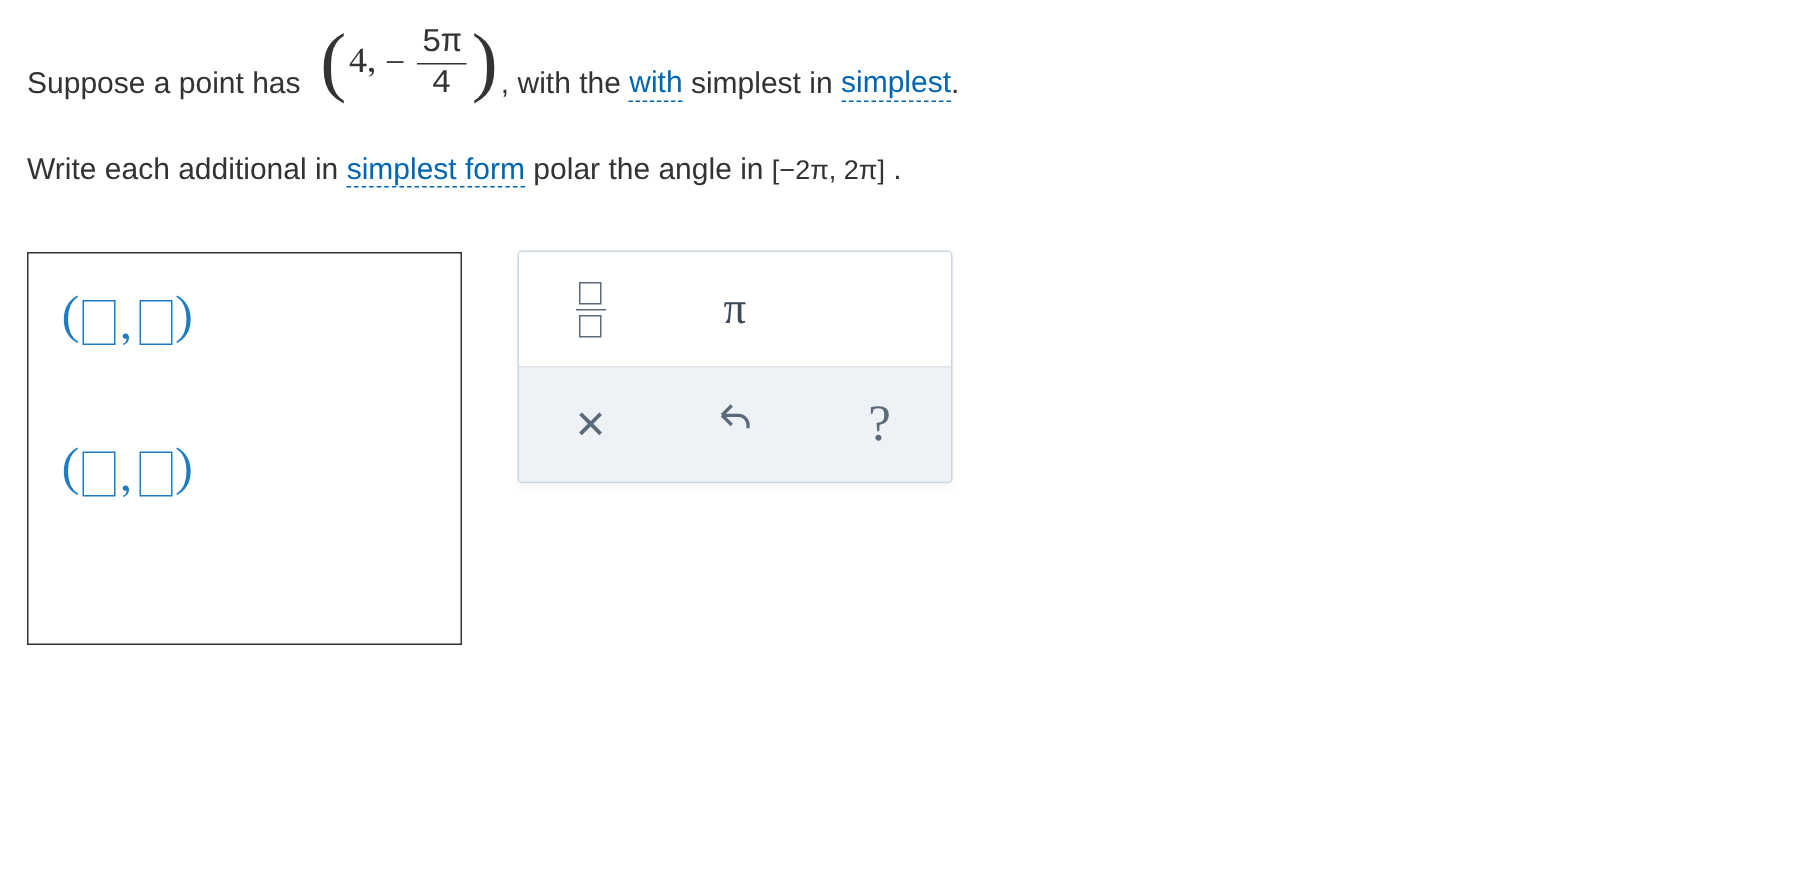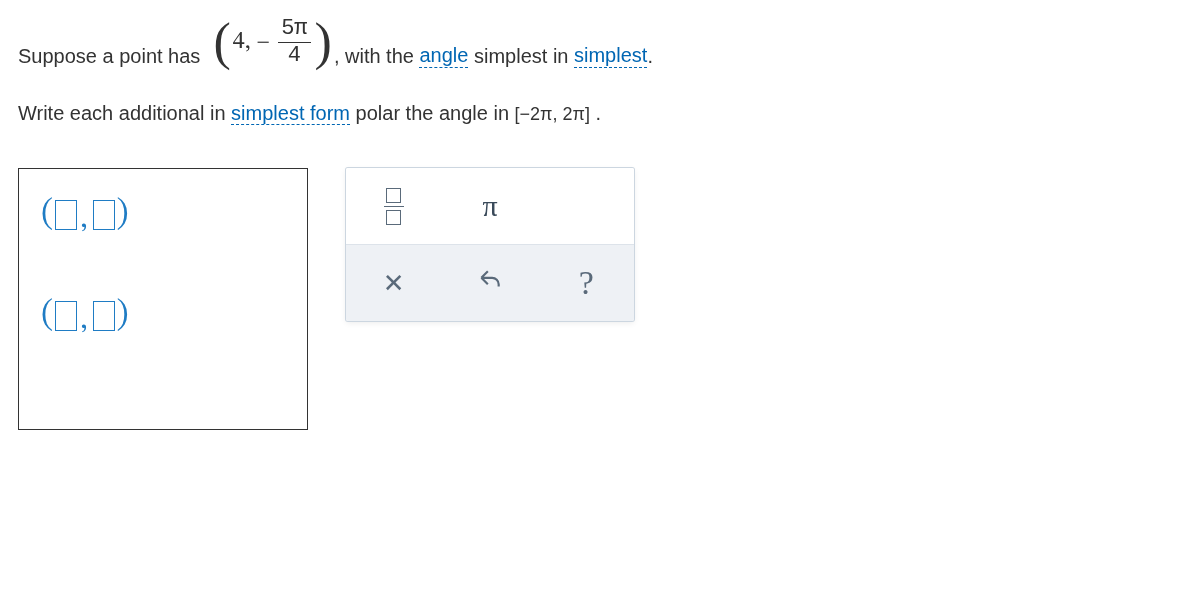--- a/index.html
+++ b/index.html
@@ -133,21 +133,21 @@
     <span style="font-size:24px;">4</span>
     <span style="font-size:24px;">,</span>
     <span class="minus">−</span>
     <span class="frac">
       <span class="num">5π</span>
       <span class="den">4</span>
     </span>
     <span class="big-paren">)</span>
   </span>
   <span>, with the </span>
-  <span class="link">angle</span>
+  <span class="link">with</span>
   <span> simplest in </span>
   <span class="link">simplest</span>
   <span>.</span>
 </div>
 
 <div class="para2">
   <div>
     <span>Write each additional in </span>
     <span class="link">simplest form</span>
     <span> polar the angle in </span>

